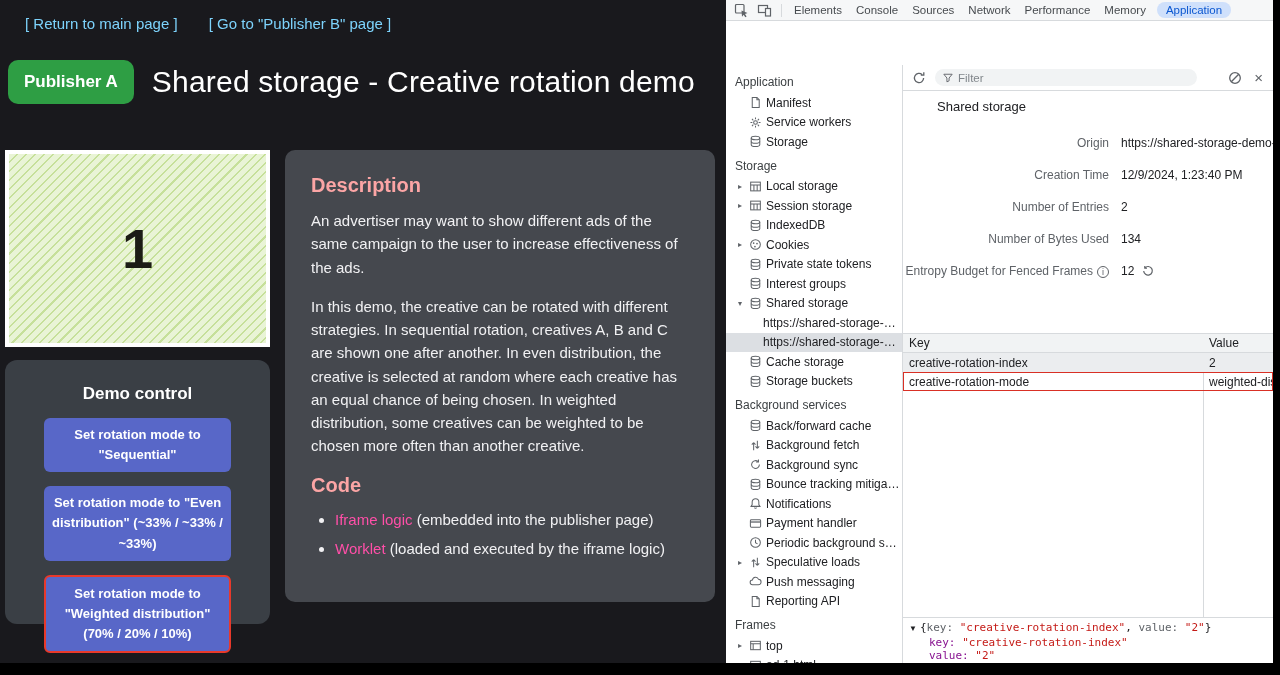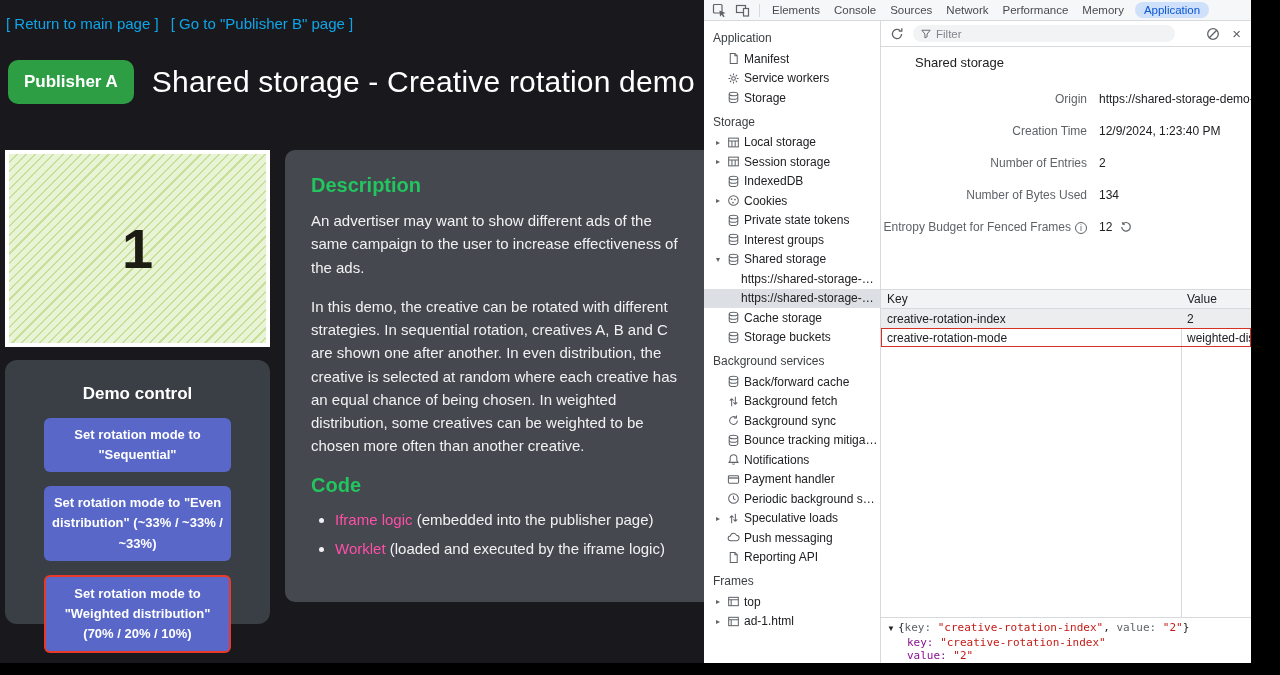--- a/index.html
+++ b/index.html
@@ -2,45 +2,45 @@
 <html><head>
 <meta charset="utf-8">
 <style>
   * { box-sizing: border-box; margin: 0; padding: 0; }
   html,body { width:1280px; height:675px; overflow:hidden; background:#000; font-family:"Liberation Sans",sans-serif; }
   .stage { position:relative; width:1280px; height:675px; background:#000; }
 
   
   .app { position:absolute; left:0; top:0; width:733px; height:663px; background:#19191d; color:#fff; }
   .nav { padding:15px 6px 0; font-size:15px; }
-  .nav a { color:#0ea5e9; text-decoration:none; margin-right:8px; cursor:pointer; }
+  .nav a { color:#7dd3fc; text-decoration:none; margin-right:8px; cursor:pointer;margin-left:19px; }
   .hero { display:flex; align-items:center; gap:18px; margin:28px 8px 0; }
   .badge { background:#2e9e44; color:#fff; font-weight:700; font-size:17px; padding:12px 16px; border-radius:10px; }
   .title { font-size:30px; font-weight:400; letter-spacing:.2px; }
   .creative { position:absolute; left:5px; top:150px; width:265px; height:197px; border:4px solid #fff;
     background:repeating-linear-gradient(135deg,#e9f4d6 0 5px,#c6e09a 5px 6.5px);
     display:flex; align-items:center; justify-content:center; cursor:pointer; }
   .creative .num { font-size:56px; font-weight:600; color:#1c1c15; }
   .demo { position:absolute; left:5px; top:360px; width:265px; height:264px; background:#3a3f45; border-radius:12px; }
   .demo h3 { text-align:center; font-size:17px; font-weight:700; margin:24px 0 8px; }
   .dbtn { display:block; width:187px; margin:14px auto 0; background:#5867c8; border:none; border-radius:6px;
     color:#fff; font-family:inherit; font-weight:700; font-size:13px; line-height:1.55; padding:7px 8px;
     text-align:center; cursor:pointer; }
   .dbtn.active { border:2px solid #e8392b; }
   .desc { position:absolute; left:285px; top:150px; width:430px; height:452px; background:#45484e;
     border-radius:10px; padding:22px 26px; color:#f1f1f3; }
-  .desc h2 { font-size:20px; font-weight:700; color:#22c55e; margin:2px 0 12px; }
+  .desc h2 { font-size:20px; font-weight:700; color:#fca5a5; margin:2px 0 12px; }
   .desc p { font-size:15px; line-height:1.55; margin:8px 0 16px; }
   .desc ul { margin:4px 0 0 8px; padding-left:16px; font-size:15px; line-height:1.5; }
   .desc li { margin-bottom:7px; }
   .desc a { color:#ff4fa8; text-decoration:none; cursor:pointer; }
 
   
-  .dt { position:absolute; left:704px; top:0; width:547px; height:663px; background:#fff; color:#202124;
-    font-size:12px; display:flex; flex-direction:column; }
+  .dt { position:absolute; left:726px; top:0; width:547px; height:663px; background:#fff; color:#202124;
+    font-size:12px; display:flex; flex-direction:column;gap:44px; }
   .dt-tabs { flex:0 0 21px; background:#f6f7f8; border-bottom:1px solid #d7dadd; display:flex; align-items:center;
     font-size:11.5px; color:#474b4f; padding-left:4px; }
   .ticon { width:15px; height:15px; margin:0 4px; color:#5f6368; cursor:pointer; flex:0 0 auto; }
   .vsep { width:1px; height:13px; background:#d7dadd; margin:0 5px; }
   .tab { padding:3px 7px; cursor:pointer; white-space:nowrap; }
   .tab.active { background:#cfe0fb; color:#0b57d0; border-radius:9px; padding:2px 9px; margin:0 4px; }
   .dt-body { flex:1; display:flex; min-height:0; }
 
   
   .sb { flex:0 0 177px; width:177px; border-right:1px solid #d7dadd; overflow:hidden; padding-top:3px;

